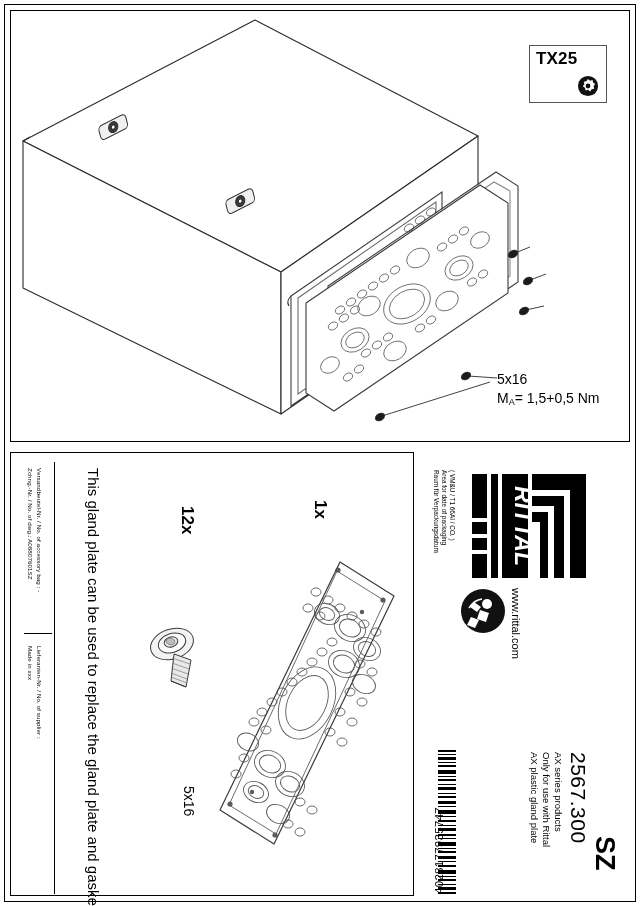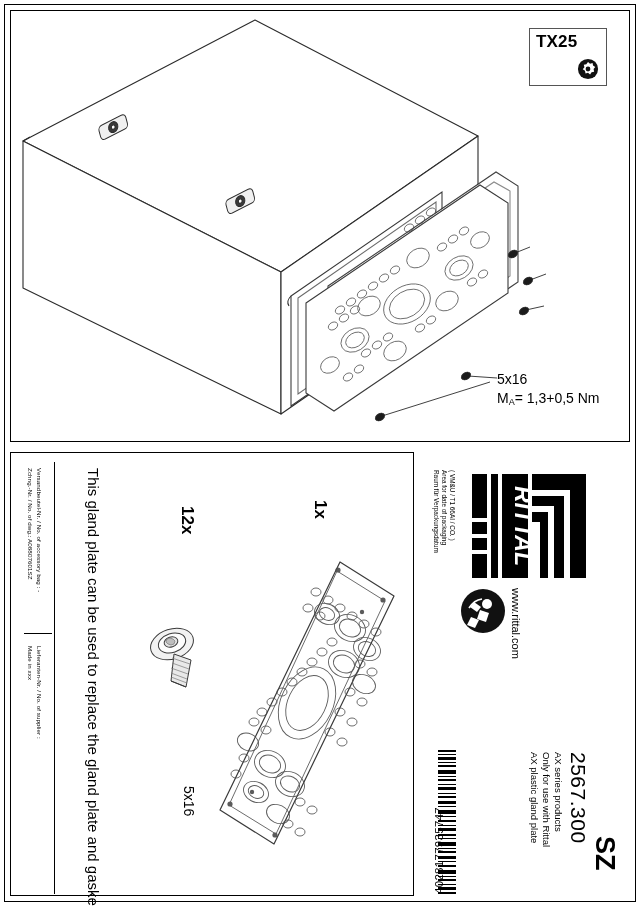--- a/index.html
+++ b/index.html
@@ -6,21 +6,21 @@
   body{width:640px;height:906px;font-family:"Liberation Sans",sans-serif;color:#000;overflow:hidden;}
   .sheet{position:relative;width:640px;height:906px;box-sizing:border-box;}
 
   
   .frame{position:absolute;border:1px solid #000;box-sizing:border-box;background:#fff;}
   .outer{left:4px;top:4px;width:632px;height:898px;border:1px solid #000;}
   .panel-top{left:10px;top:10px;width:620px;height:432px;}
   .panel-bottom{left:10px;top:452px;width:404px;height:444px;}
 
   
-  .tx-box{position:absolute;left:529px;top:28px;width:78px;height:58px;border:1px solid #555;box-sizing:border-box;background:#fff;text-align:right;}
+  .tx-box{position:absolute;left:529px;top:45px;width:78px;height:58px;border:1px solid #555;box-sizing:border-box;background:#fff;text-align:right;}
   .tx-label{position:absolute;left:6px;top:3px;font-size:17px;font-weight:bold;letter-spacing:.2px;}
   .torx{position:absolute;right:7px;bottom:5px;width:22px;height:22px;}
 
   
   .callout{position:absolute;left:497px;top:370px;font-size:14px;line-height:19px;white-space:nowrap;}
   .callout .sub{font-size:9px;vertical-align:-2px;}
 
   
   .rot{position:absolute;transform-origin:0 0;white-space:nowrap;}
   .rot90{transform:rotate(90deg);}      
@@ -167,21 +167,21 @@
     <div class="tx-label">TX25</div>
     <svg class="torx" viewBox="0 0 24 24">
       <circle cx="12" cy="12" r="11" fill="#111"></circle>
       <path fill="#fff" d="M12 4.3 l2.2 1.9 2.8-.7 .5 2.8 2.4 1.6-1.8 2.2 .6 2.8-2.8 .6-1.6 2.4-2.3-1.8-2.7 .7-.6-2.8-2.4-1.6 1.8-2.3-.7-2.7 2.8-.6z"></path>
       <circle cx="12" cy="12" r="2.6" fill="#111"></circle>
     </svg>
   </div>
 
   <div class="callout">
     <div>5x16</div>
-    <div><span>M</span><span class="sub">A</span><span>= 1,3+0,5  Nm</span></div>
+    <div><span>M</span><span class="sub">A</span><span>= 1,5+0,5  Nm</span></div>
   </div>
 
   <div class="frame panel-bottom"></div>
 
   <div class="rot rot90 instr" style="left:104px;top:468px;">This gland plate can be used to replace the gland plate and gasket supplied with the AX series.</div>
 
   <div class="rot rot90 meta" style="left:34px;top:468px;">Zchng.-Nr. / No. of dwg.: A08807601SZ</div>
   <div class="rot rot90 meta" style="left:43px;top:468px;">Versandbeutel-Nr. / No. of accessory bag : -</div>
   <div class="meta-rule" style="left:24px;top:633px;width:28px;height:1px;"></div>
   <div class="rot rot90 meta" style="left:34px;top:646px;">Made in xxx</div>

